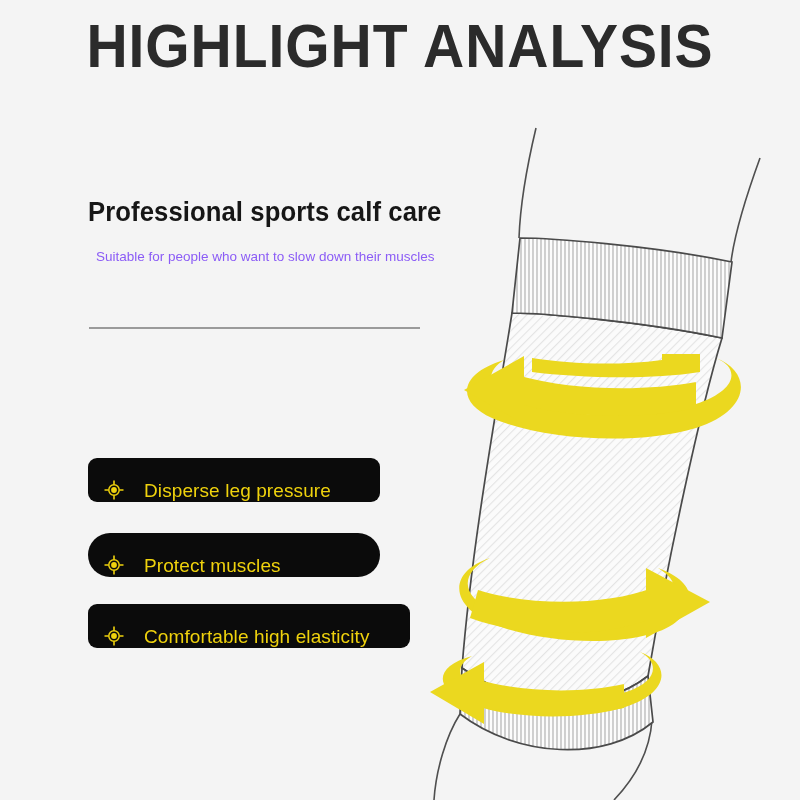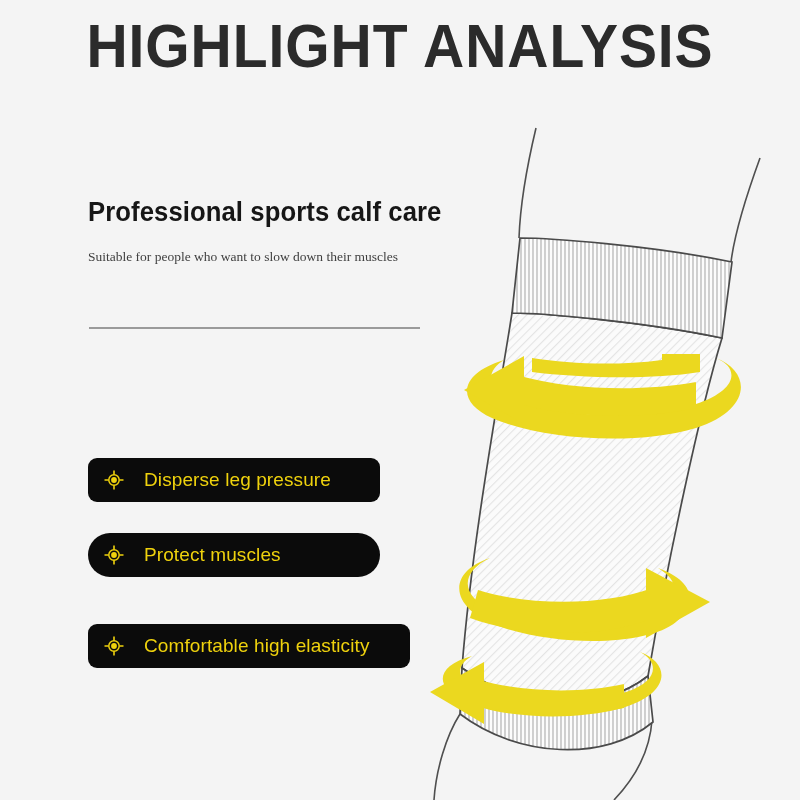--- a/index.html
+++ b/index.html
@@ -49,53 +49,52 @@
     font-size: 27px;
     line-height: 32px;
     color: #161616;
     letter-spacing: 0.1px;
     transform: scaleX(0.95);
     transform-origin: left top;
     white-space: nowrap;
   }
   .subline {
     position: absolute;
-    left: 88px;
+    left: 96px;
     font-size: 13.5px;
     line-height: 18px;
-    color: #404040;
-    white-space: nowrap;
-    font-family: Liberation Serif, serif;
+    color: #8b5cf6;
+    white-space: nowrap;
   }
   #subline-1 { top: 248px; }
   #subline-2 { top: 276px; }
 
   #divider {
     position: absolute;
     left: 89px;
     top: 327px;
     width: 331px;
     height: 2px;
     background: #9a9a9a;
   }
 
   
   .badge {
     position: absolute;
     height: 44px;
     background: #0b0b0b;
     border-radius: 9px;
     display: flex;
-    align-items: center;
+    align-items: flex-end;
     padding-left: 14px;
     box-sizing: border-box;
   }
   #badge-0 { left: 88px; top: 458px; width: 292px; }
   #badge-1 { left: 88px; top: 533px; width: 292px; border-radius: 22px; }
-  #badge-2 { left: 88px; top: 604px; width: 322px; margin-top: 20px; }
+  #badge-2 { left: 88px; top: 604px; width: 322px; }
 
   .badge-icon {
     width: 24px;
     height: 24px;
     flex: 0 0 24px;
     display: block;
   }
   .badge-label {
     margin-left: 18px;
     font-size: 19px;

